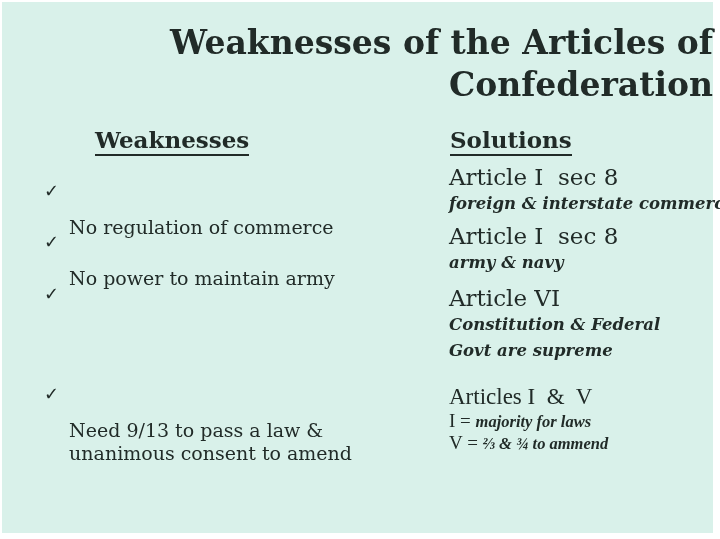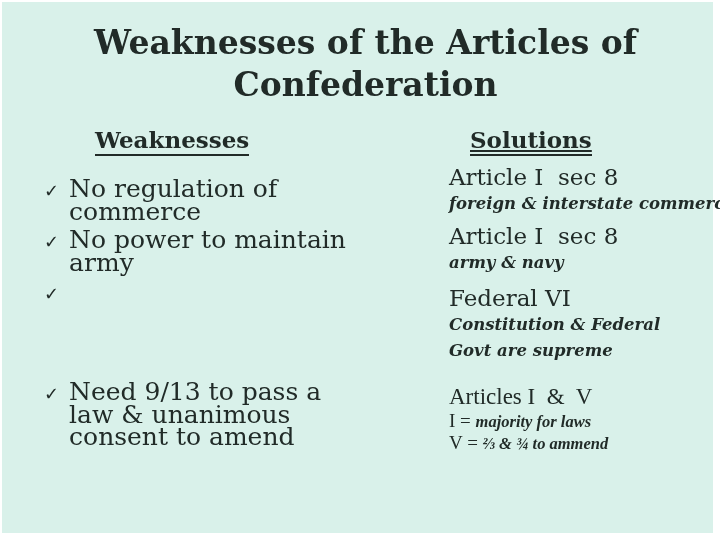--- a/index.html
+++ b/index.html
@@ -20,57 +20,58 @@
     background:var(--page);
   }
   .slide{
     position:absolute;
     left:2px;top:2px;right:7px;bottom:6px;
     background:var(--bg);
   }
   .title{
     position:absolute;
     left:16px;right:0;top:20px;
-    text-align:center;
+    text-align:right;
     font-weight:bold;
     font-size:33px;
     line-height:42px;
     letter-spacing:0px;
   }
   .col-header{
     position:absolute;
     top:124px;
     font-size:23px;
     font-weight:bold;
     border-bottom:2px solid var(--ink);
     padding-bottom:1px;
     white-space:pre;
   }
   .col-header.weaknesses{left:93px;}
-  .col-header.solutions{left:468px;text-decoration:underline;}
+  .col-header.solutions{left:448px;}
 
   .bullet-item{
     position:absolute;
     left:42px;
     width:320px;
     display:flex;
     align-items:flex-start;
   }
   .check{
     font-family:"DejaVu Sans","Liberation Sans",sans-serif;
     font-size:18px;
     line-height:23px;
     margin-top:1px;
     flex:0 0 auto;
   }
   .bullet-text{
     margin-left:10px;
-    font-size:25px;
+    font-size:19px;
     line-height:22.5px;
     width:288px;
+    margin-top:38px;
   }
   .b1{top:176px;}
   .b2{top:227px;}
   .b3{top:279px;}
   .b4{top:379px;}
 
   .sol-item{
     position:absolute;
     left:447px;
     width:260px;
@@ -134,21 +135,21 @@
       <div class="sol-title">Article I  sec 8</div>
       <div class="sol-note"><span class="note-prefix"></span><span class="note-text">foreign &amp; interstate commerce</span></div>
     </div>
 
     <div class="sol-item s2">
       <div class="sol-title">Article I  sec 8</div>
       <div class="sol-note"><span class="note-prefix"></span><span class="note-text">army &amp; navy</span></div>
     </div>
 
     <div class="sol-item s3">
-      <div class="sol-title">Federal VI</div>
+      <div class="sol-title">Article VI</div>
       <div class="sol-note"><span class="note-prefix"></span><span class="note-text">Constitution &amp; Federal</span></div>
       <div class="sol-note"><span class="note-prefix"></span><span class="note-text">Govt are supreme</span></div>
     </div>
 
     <div class="sol-item s4">
       <div class="sol-title">Articles I  &amp;  V</div>
       <div class="sol-note"><span class="note-prefix">I = </span><span class="note-text">majority for laws</span></div>
       <div class="sol-note"><span class="note-prefix">V = </span><span class="note-text">⅔ &amp; ¾ to ammend</span></div>
     </div>
 

